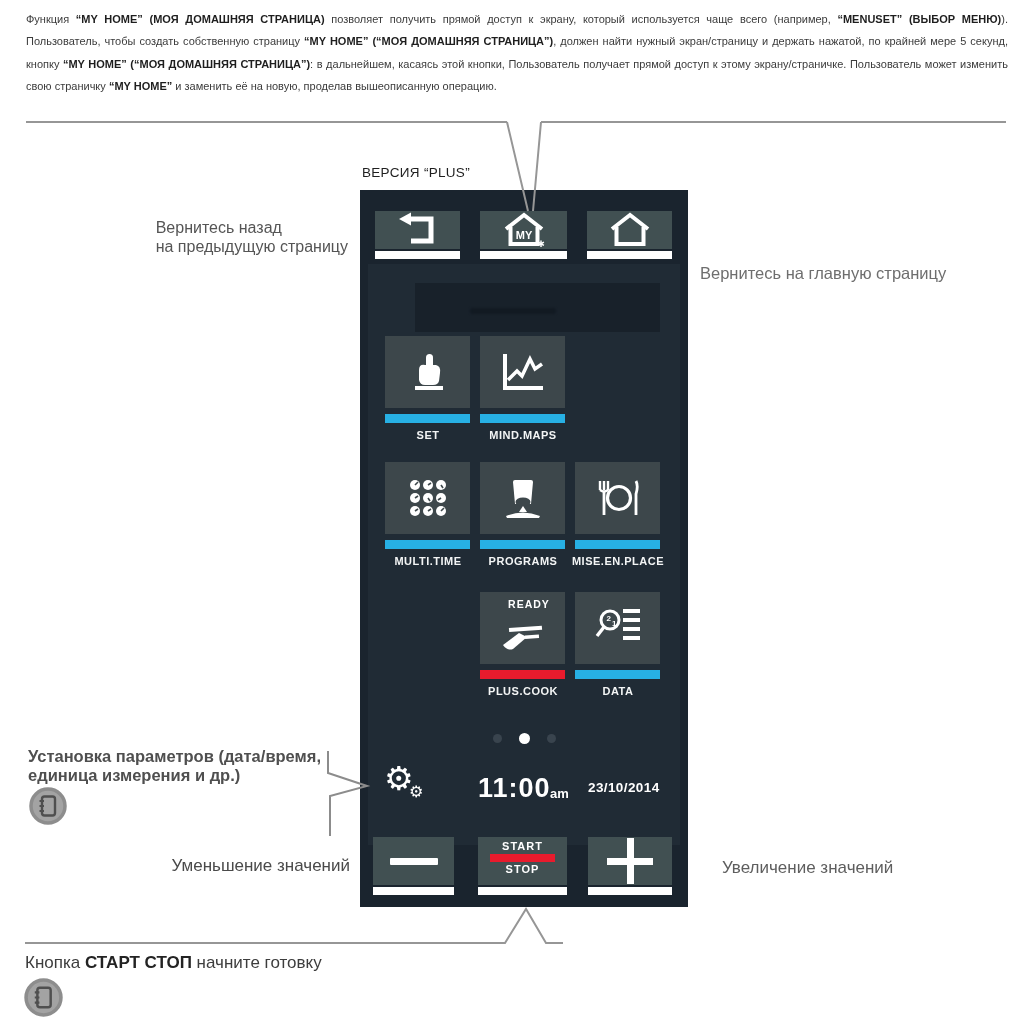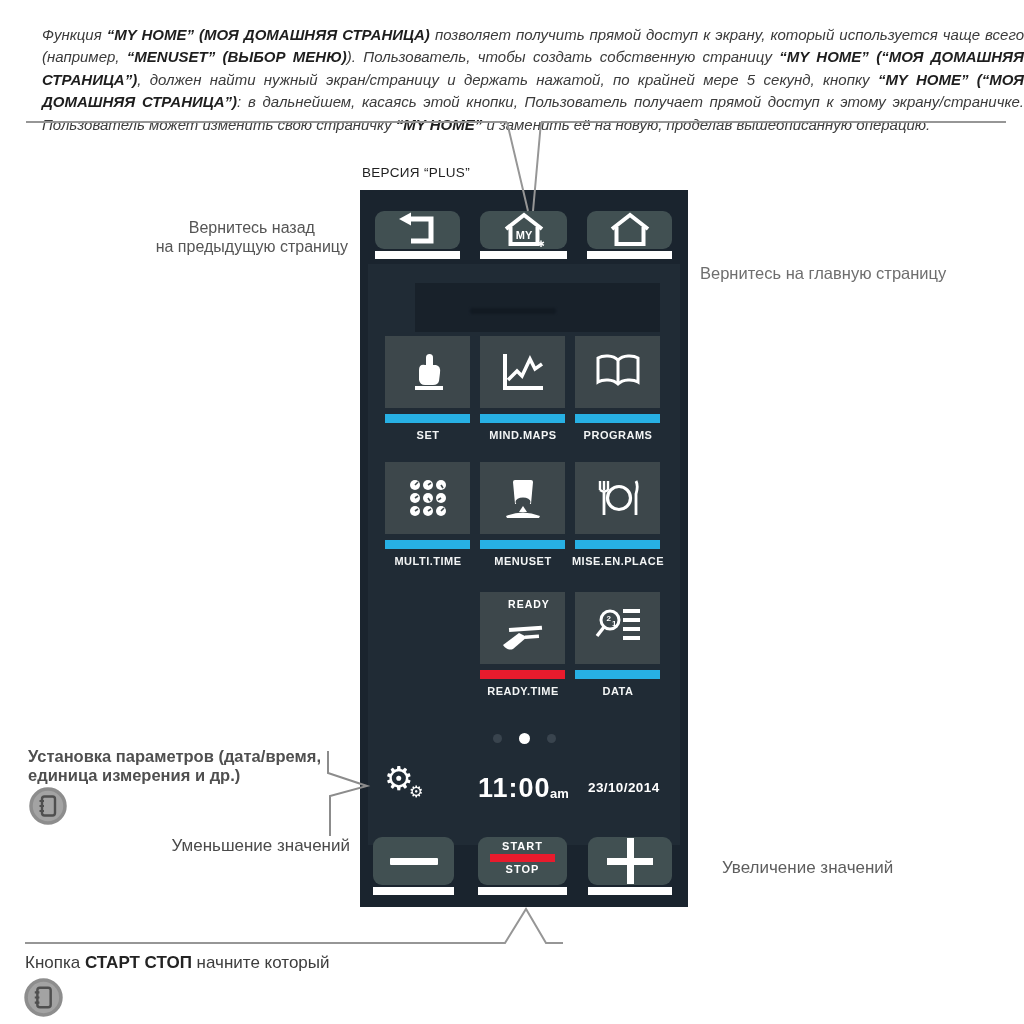--- a/index.html
+++ b/index.html
@@ -2,42 +2,42 @@
 <html style="--cyan: #27b0e4; --red: #e81b2d; --panel_bg: #1a242e; --inner_bg: #202b35; --tile_bg: #3d474b; --button_bg: #415052; --line_gray: #969696;"><head>
 <meta charset="utf-8">
 <style>
   :root{
     --cyan:#27b0e4; --red:#e81b2d; --panel_bg:#1a242e; --inner_bg:#202b35;
     --tile_bg:#3d474b; --button_bg:#415052; --line_gray:#969696;
   }
   html,body{margin:0;padding:0;background:#fff;}
   .page{position:relative;width:1024px;height:1024px;background:#fff;overflow:hidden;
         font-family:"Liberation Sans","DejaVu Sans",sans-serif;}
-  .intro{position:absolute;left:26px;top:8px;width:982px;margin:16px;
-         font-size:15px;line-height:22.4px;color:#3b3b3b;text-align:justify;font-style:italic;}
+  .intro{position:absolute;left:26px;top:8px;width:982px;margin:0;
+         font-size:11px;line-height:22.4px;color:#3b3b3b;text-align:justify;}
   .intro span.b{font-weight:bold;color:#1e1e1e;}
   .overlay{position:absolute;left:0;top:0;width:1024px;height:1024px;pointer-events:none;z-index:30;}
   .version{position:absolute;left:362px;top:165px;font-size:13.5px;font-weight:normal;color:#1f1f1f;letter-spacing:.3px;}
   .ann{position:absolute;color:#555;font-size:16px;line-height:18.5px;white-space:pre-line;}
-  .ann-back{right:676px;top:219px;text-align:center;}
+  .ann-back{right:676px;top:219px;text-align:left;}
   .ann-home{left:700px;top:231px;color:#6e6e6e;font-size:16.5px;margin-top:33px;}
   .ann-params{left:28px;top:747px;color:#4f4f4f;font-size:16.5px;font-weight:bold;}
-  .ann-dec{right:674px;top:837px;color:#4a4a4a;font-size:17px;}
+  .ann-dec{right:674px;top:857px;color:#4a4a4a;font-size:17px;}
   .ann-inc{left:722px;top:859px;color:#5e5e5e;font-size:17px;}
   .note{position:absolute;left:25px;top:953px;font-size:17px;color:#3d3d3d;}
   .note span.b{font-weight:bold;color:#232323;}
   .manual-icon{position:absolute;}
 
   .panel{position:absolute;left:360px;top:190px;width:328px;height:717px;background:var(--panel_bg);}
   .inner{position:absolute;left:8px;top:74px;width:312px;height:581px;background:var(--inner_bg);}
   .ghost{position:absolute;left:55px;top:93px;width:245px;height:49px;background:#18212a;}
   .ghost .smudge{position:absolute;left:55px;top:25px;width:86px;height:6px;background:#121a22;border-radius:3px;filter:blur(1px);}
 
   .nav-btn,.ctrl-btn{position:absolute;}
-  .btn-body{background:var(--button_bg);display:flex;align-items:center;justify-content:center;border-radius:9px;}
+  .btn-body{background:var(--button_bg);display:flex;align-items:center;justify-content:center;}
   .btn-bar{height:8px;background:#fff;margin-top:2px;}
   .nav-btn .btn-body{height:38px;}
   .ctrl-btn .btn-body{height:48px;position:relative;}
 
   .tile{position:absolute;width:85px;}
   .tile-box{width:85px;height:72px;background:var(--tile_bg);display:flex;align-items:center;justify-content:center;position:relative;}
   .tile-bar{position:absolute;left:0;width:85px;height:9px;top:78px;background:var(--cyan);}
   .tile-bar.red{background:var(--red);}
   .tile-label{position:absolute;left:-17px;width:120px;top:93px;text-align:center;
               font-size:11px;font-weight:bold;color:#f3f5f5;letter-spacing:.5px;}
@@ -90,21 +90,21 @@
     <circle cx="20" cy="20" r="17" fill="#a3a3a3" stroke="#8d8d8d" stroke-width="3.5"></circle>
     <rect x="14" y="10.5" width="13" height="19" rx="2.5" fill="none" stroke="#4f4f4f" stroke-width="2.4"></rect>
     <path d="M11.5 15 H16 M11.5 20 H16 M11.5 25 H16" stroke="#4f4f4f" stroke-width="2"></path>
   </svg>
   <svg class="manual-icon" style="left:23px;top:977px" width="41" height="41" viewBox="0 0 40 40">
     <circle cx="20" cy="20" r="17" fill="#a3a3a3" stroke="#8d8d8d" stroke-width="3.5"></circle>
     <rect x="14" y="10.5" width="13" height="19" rx="2.5" fill="none" stroke="#4f4f4f" stroke-width="2.4"></rect>
     <path d="M11.5 15 H16 M11.5 20 H16 M11.5 25 H16" stroke="#4f4f4f" stroke-width="2"></path>
   </svg>
 
-  <div class="note"><span>Кнопка </span><span class="b">СТАРТ СТОП</span><span> начните который</span></div>
+  <div class="note"><span>Кнопка </span><span class="b">СТАРТ СТОП</span><span> начните готовку</span></div>
 
   <div class="panel">
     <div class="inner"></div>
     <div class="ghost">
         <div class="smudge"></div>
       </div>
 
     <div class="nav-btn" style="left:15px;top:21px;width:85px">
       <div class="btn-body">
         <svg width="46" height="36" viewBox="0 0 46 36">
@@ -153,30 +153,20 @@
       <div class="tile-box">
         <svg width="48" height="44" viewBox="0 0 48 44">
           <path d="M6 4 V38 H44" fill="none" stroke="#fff" stroke-width="4"></path>
           <path d="M9 30 L18 21 L23 26 L31 9 L36 19 L43 14" fill="none" stroke="#fff" stroke-width="3.5"></path>
         </svg>
       </div>
       <div class="tile-bar"></div>
       <div class="tile-label">MIND.MAPS</div>
     </div>
 
-    <div class="tile" style="left:215px;top:146px">
-      <div class="tile-box">
-        <svg width="50" height="40" viewBox="0 0 50 40">
-          <path d="M25 8 C20 3 10 3 5 6 V30 C10 27 20 27 25 32 C30 27 40 27 45 30 V6 C40 3 30 3 25 8 Z" fill="none" stroke="#fff" stroke-width="3"></path>
-          <path d="M25 8 V32" stroke="#fff" stroke-width="3"></path>
-        </svg>
-      </div>
-      <div class="tile-bar"></div>
-      <div class="tile-label">PROGRAMS</div>
-    </div>
 
     <div class="tile" style="left:25px;top:272px">
       <div class="tile-box">
         <svg width="44" height="44" viewBox="0 0 44 44">
           <g fill="#fff">
             <circle cx="9" cy="9" r="5"></circle>
               <circle cx="22" cy="9" r="5"></circle>
               <circle cx="35" cy="9" r="5"></circle>
             <circle cx="9" cy="22" r="5"></circle>
               <circle cx="22" cy="22" r="5"></circle>
@@ -205,21 +195,21 @@
     <div class="tile" style="left:120px;top:272px">
       <div class="tile-box">
         <svg width="48" height="44" viewBox="0 0 48 44">
           <path d="M16 4 H32 Q34 4 34 6 L32 28 H16 L14 6 Q14 4 16 4 Z" fill="#fff"></path>
           <ellipse cx="24" cy="26" rx="7.5" ry="4.5" fill="#3d474b"></ellipse>
           <path d="M24 30 L20 36 H28 Z" fill="#fff"></path>
           <path d="M7 40 Q24 33 41 40 L40 42 H8 Z" fill="#fff"></path>
         </svg>
       </div>
       <div class="tile-bar"></div>
-      <div class="tile-label">MENUSET</div>
+      <div class="tile-label">PROGRAMS</div>
     </div>
 
     <div class="tile" style="left:215px;top:272px">
       <div class="tile-box">
         <svg width="50" height="44" viewBox="0 0 50 44">
           <path d="M7 5 V14 M11 5 V14 M15 5 V14" stroke="#fff" stroke-width="2.4" fill="none"></path>
           <path d="M7 14 Q11 17 15 14" stroke="#fff" stroke-width="2.4" fill="none"></path>
           <path d="M11 15 V39" stroke="#fff" stroke-width="2.8"></path>
           <circle cx="26" cy="22" r="11.5" fill="none" stroke="#fff" stroke-width="3.2"></circle>
           <path d="M43 5 Q45.5 10 43 18 V39" stroke="#fff" stroke-width="2.8" fill="none"></path>
@@ -233,21 +223,21 @@
     <div class="tile" style="left:120px;top:402px">
       <div class="tile-box">
         <div class="ready-txt">READY</div>
         <svg width="52" height="46" viewBox="0 0 52 46" style="margin-top:12px">
           <rect x="12" y="16" width="33" height="4" fill="#fff" transform="rotate(-4 28 18)"></rect>
           <rect x="28" y="24" width="14" height="3.5" fill="#fff" transform="rotate(-4 35 26)"></rect>
           <path d="M6 34 L22 22 L30 26 L16 38 Q10 40 6 34 Z" fill="#fff"></path>
         </svg>
       </div>
       <div class="tile-bar red"></div>
-      <div class="tile-label">READY.TIME</div>
+      <div class="tile-label">PLUS.COOK</div>
     </div>
 
     <div class="tile" style="left:215px;top:402px">
       <div class="tile-box">
         <svg width="50" height="44" viewBox="0 0 50 44">
           <circle cx="17" cy="14" r="9" fill="none" stroke="#fff" stroke-width="3"></circle>
           <path d="M11 21 L4 30" stroke="#fff" stroke-width="3.4"></path>
           <text x="13.5" y="14.5" font-size="8" font-weight="bold" fill="#fff" font-family="Liberation Sans, DejaVu Sans, sans-serif">2</text>
           <text x="19" y="19.5" font-size="8" font-weight="bold" fill="#fff" font-family="Liberation Sans, DejaVu Sans, sans-serif">1</text>
           <g fill="#fff">

